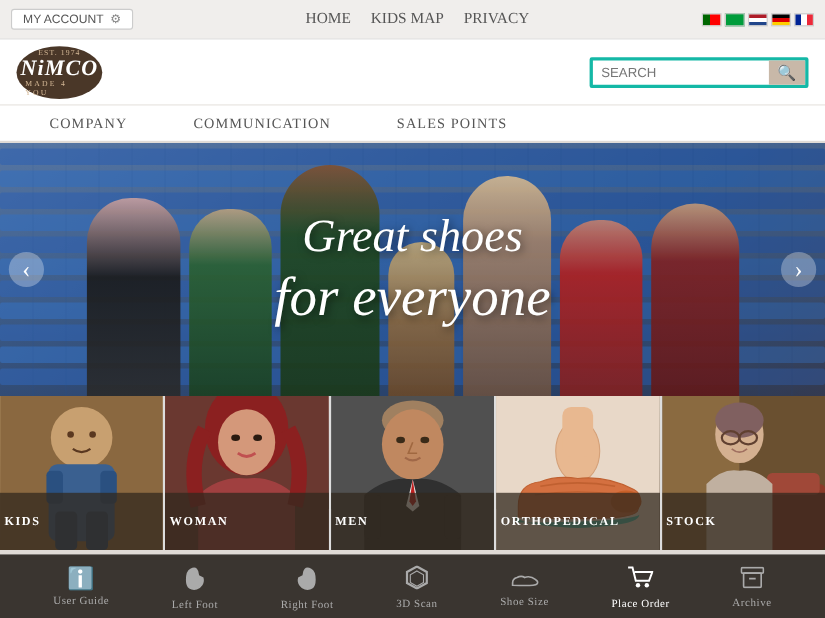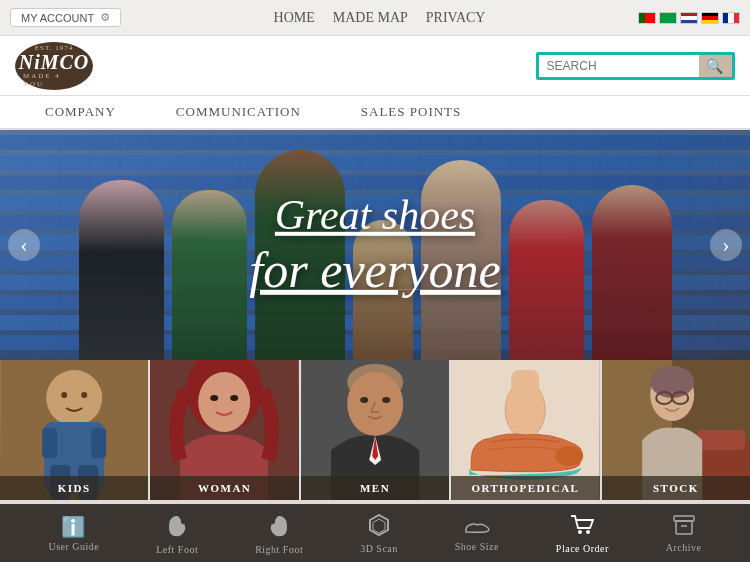--- a/index.html
+++ b/index.html
@@ -194,21 +194,20 @@
       transform: translate(-50%, -50%);
       color: #fff;
       text-align: center;
       text-shadow: 2px 2px 8px rgba(0,0,0,0.5);
       font-family: 'Times New Roman', cursive;
       font-size: 36px;
       font-style: italic;
       line-height: 1.2;
       white-space: nowrap;
       pointer-events: none;
-      text-decoration: underline;
     }
 
     .hero-arrow-left {
       position: absolute;
       left: 8px;
       top: 50%;
       transform: translateY(-50%);
       background: rgba(255,255,255,0.3);
       border-radius: 50%;
       width: 32px;
@@ -264,22 +263,21 @@
     .cat-bg-ortho { background: linear-gradient(160deg, #d4c8b8 20%, #b0a090 80%); }
     .cat-bg-stock { background: linear-gradient(160deg, #9a8870 20%, #6a5840 80%); }
 
     .cat-label {
       position: absolute;
       bottom: 0;
       left: 0;
       right: 0;
       background: rgba(50,40,30,0.75);
       color: #fff;
-      text-align: center;
-      padding: 6px 4px;
+      padding: 20px 4px;
       font-size: 11px;
       font-weight: bold;
       letter-spacing: 1.5px;
       text-transform: uppercase;
     }
 
     
     .footer-toolbar {
       background: #3a3530;
       height: 60px;
@@ -312,21 +310,21 @@
 
 <div class="top-bar">
   <div class="top-bar-left">
     <button class="my-account-btn">
       <span>MY ACCOUNT</span>
       <span style="color:#888;">⚙</span>
     </button>
   </div>
   <div class="top-bar-links">
     <a>HOME</a>
-    <a>MADE MAP</a>
+    <a>KIDS MAP</a>
     <a>PRIVACY</a>
   </div>
   <div class="top-bar-right">
     <div class="lang-flags">
       <span class="flag flag-pt"></span>
       <span class="flag flag-br"></span>
       <span class="flag flag-nl"></span>
       <span class="flag flag-de"></span>
       <span class="flag flag-fr"></span>
     </div>

